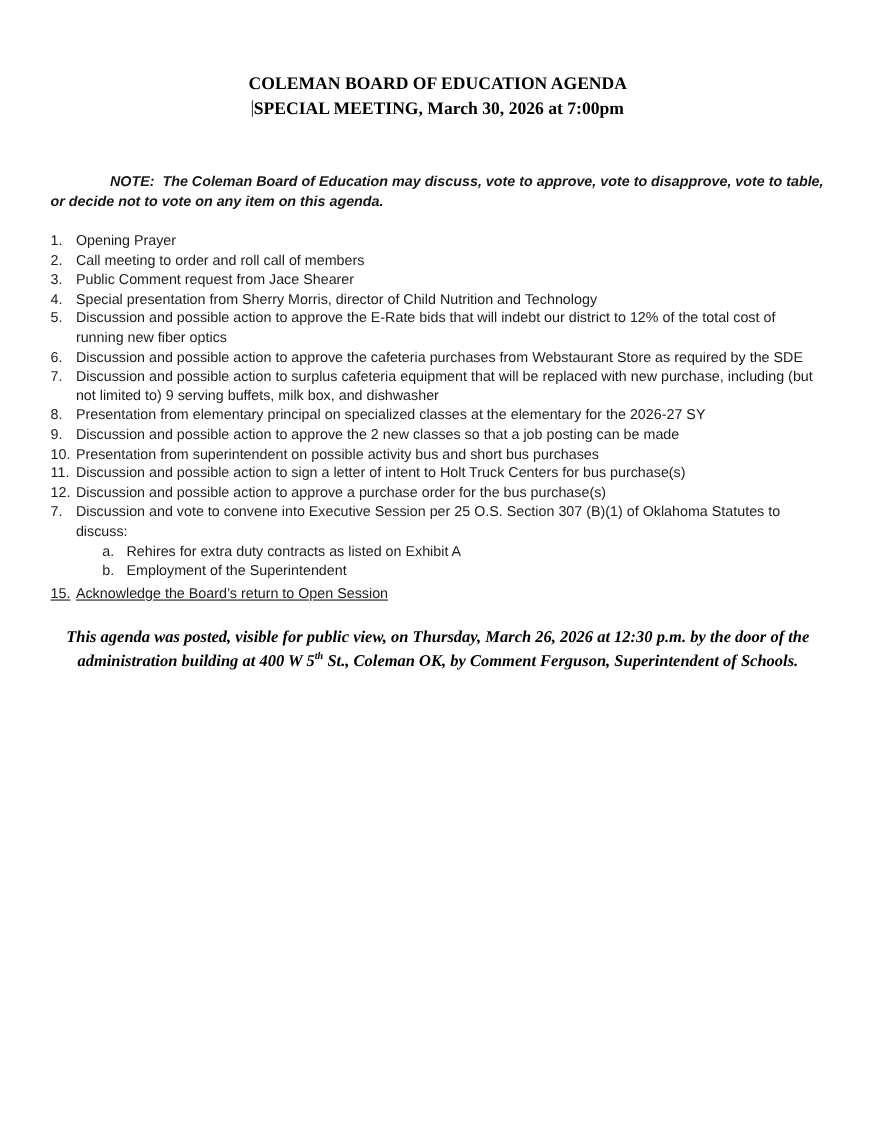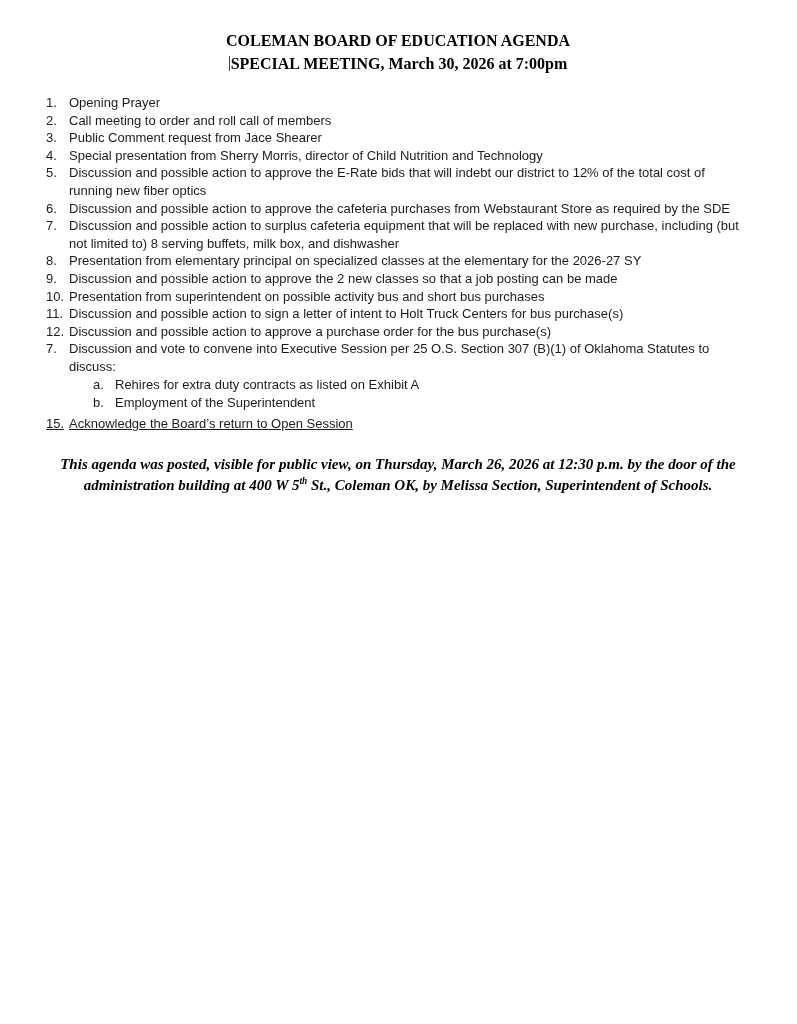--- a/index.html
+++ b/index.html
@@ -8,21 +8,21 @@
     width: 797px;
     height: 1024px;
     font-family: "Liberation Sans", sans-serif;
     color: #1c1c1c;
     overflow: hidden;
   }
   .page {
     width: 797px;
     height: 879px;
     background: #ffffff;
-    padding: 30px 47px 0 46px;
+    padding: 66px 47px 0 46px;
   }
   .title-block {
     text-align: center;
     font-family: "Liberation Serif", serif;
     font-weight: bold;
     font-size: 16px;
     line-height: 22.5px;
     color: #000000;
   }
   .caret {
@@ -82,20 +82,21 @@
 </head>
 <body>
 
 <div class="page">
 
   <header class="title-block">
     <div>COLEMAN BOARD OF EDUCATION AGENDA</div>
     <div><span class="caret"></span><span>SPECIAL MEETING, March 30, 2026 at 7:00pm</span></div>
   </header>
 
+  <p class="note">NOTE:  The Coleman Board of Education may discuss, vote to approve, vote to disapprove, vote to table, or decide not to vote on any item on this agenda.</p>
 
   <div class="list">
 
     <div class="item">
       <span class="num">1.</span>
       <span class="txt">Opening Prayer</span>
     </div>
 
     <div class="item">
       <span class="num">2.</span>
@@ -117,21 +118,21 @@
       <span class="txt">Discussion and possible action to approve the E-Rate bids that will indebt our district to 12% of the total cost of running new fiber optics</span>
     </div>
 
     <div class="item">
       <span class="num">6.</span>
       <span class="txt">Discussion and possible action to approve the cafeteria purchases from Webstaurant Store as required by the SDE</span>
     </div>
 
     <div class="item">
       <span class="num">7.</span>
-      <span class="txt">Discussion and possible action to surplus cafeteria equipment that will be replaced with new purchase, including (but not limited to) 8 serving buffets, milk box, and dishwasher</span>
+      <span class="txt">Discussion and possible action to surplus cafeteria equipment that will be replaced with new purchase, including (but not limited to) 9 serving buffets, milk box, and dishwasher</span>
     </div>
 
     <div class="item">
       <span class="num">8.</span>
       <span class="txt">Presentation from elementary principal on specialized classes at the elementary for the 2026-27 SY</span>
     </div>
 
     <div class="item">
       <span class="num">9.</span>
       <span class="txt">Discussion and possible action to approve the 2 new classes so that a job posting can be made</span>
@@ -171,16 +172,16 @@
     <div class="item spaced">
       <span class="num">15.</span>
       <span class="txt">Acknowledge the Board’s return to Open Session</span>
     </div>
 
 
 
   </div>
 
   <div class="footer">
-    <span>This agenda was posted, visible for public view, on Thursday, March 26, 2026 at 12:30 p.m. by the door of the administration building at 400 W 5</span><sup>th</sup><span> St., Coleman OK, by Melissa Section, Superintendent of Schools.</span>
+    <span>This agenda was posted, visible for public view, on Thursday, March 26, 2026 at 12:30 p.m. by the door of the administration building at 400 W 5</span><sup>th</sup><span> St., Coleman OK, by Comment Ferguson, Superintendent of Schools.</span>
   </div>
 
 </div>
 
 </body></html>

